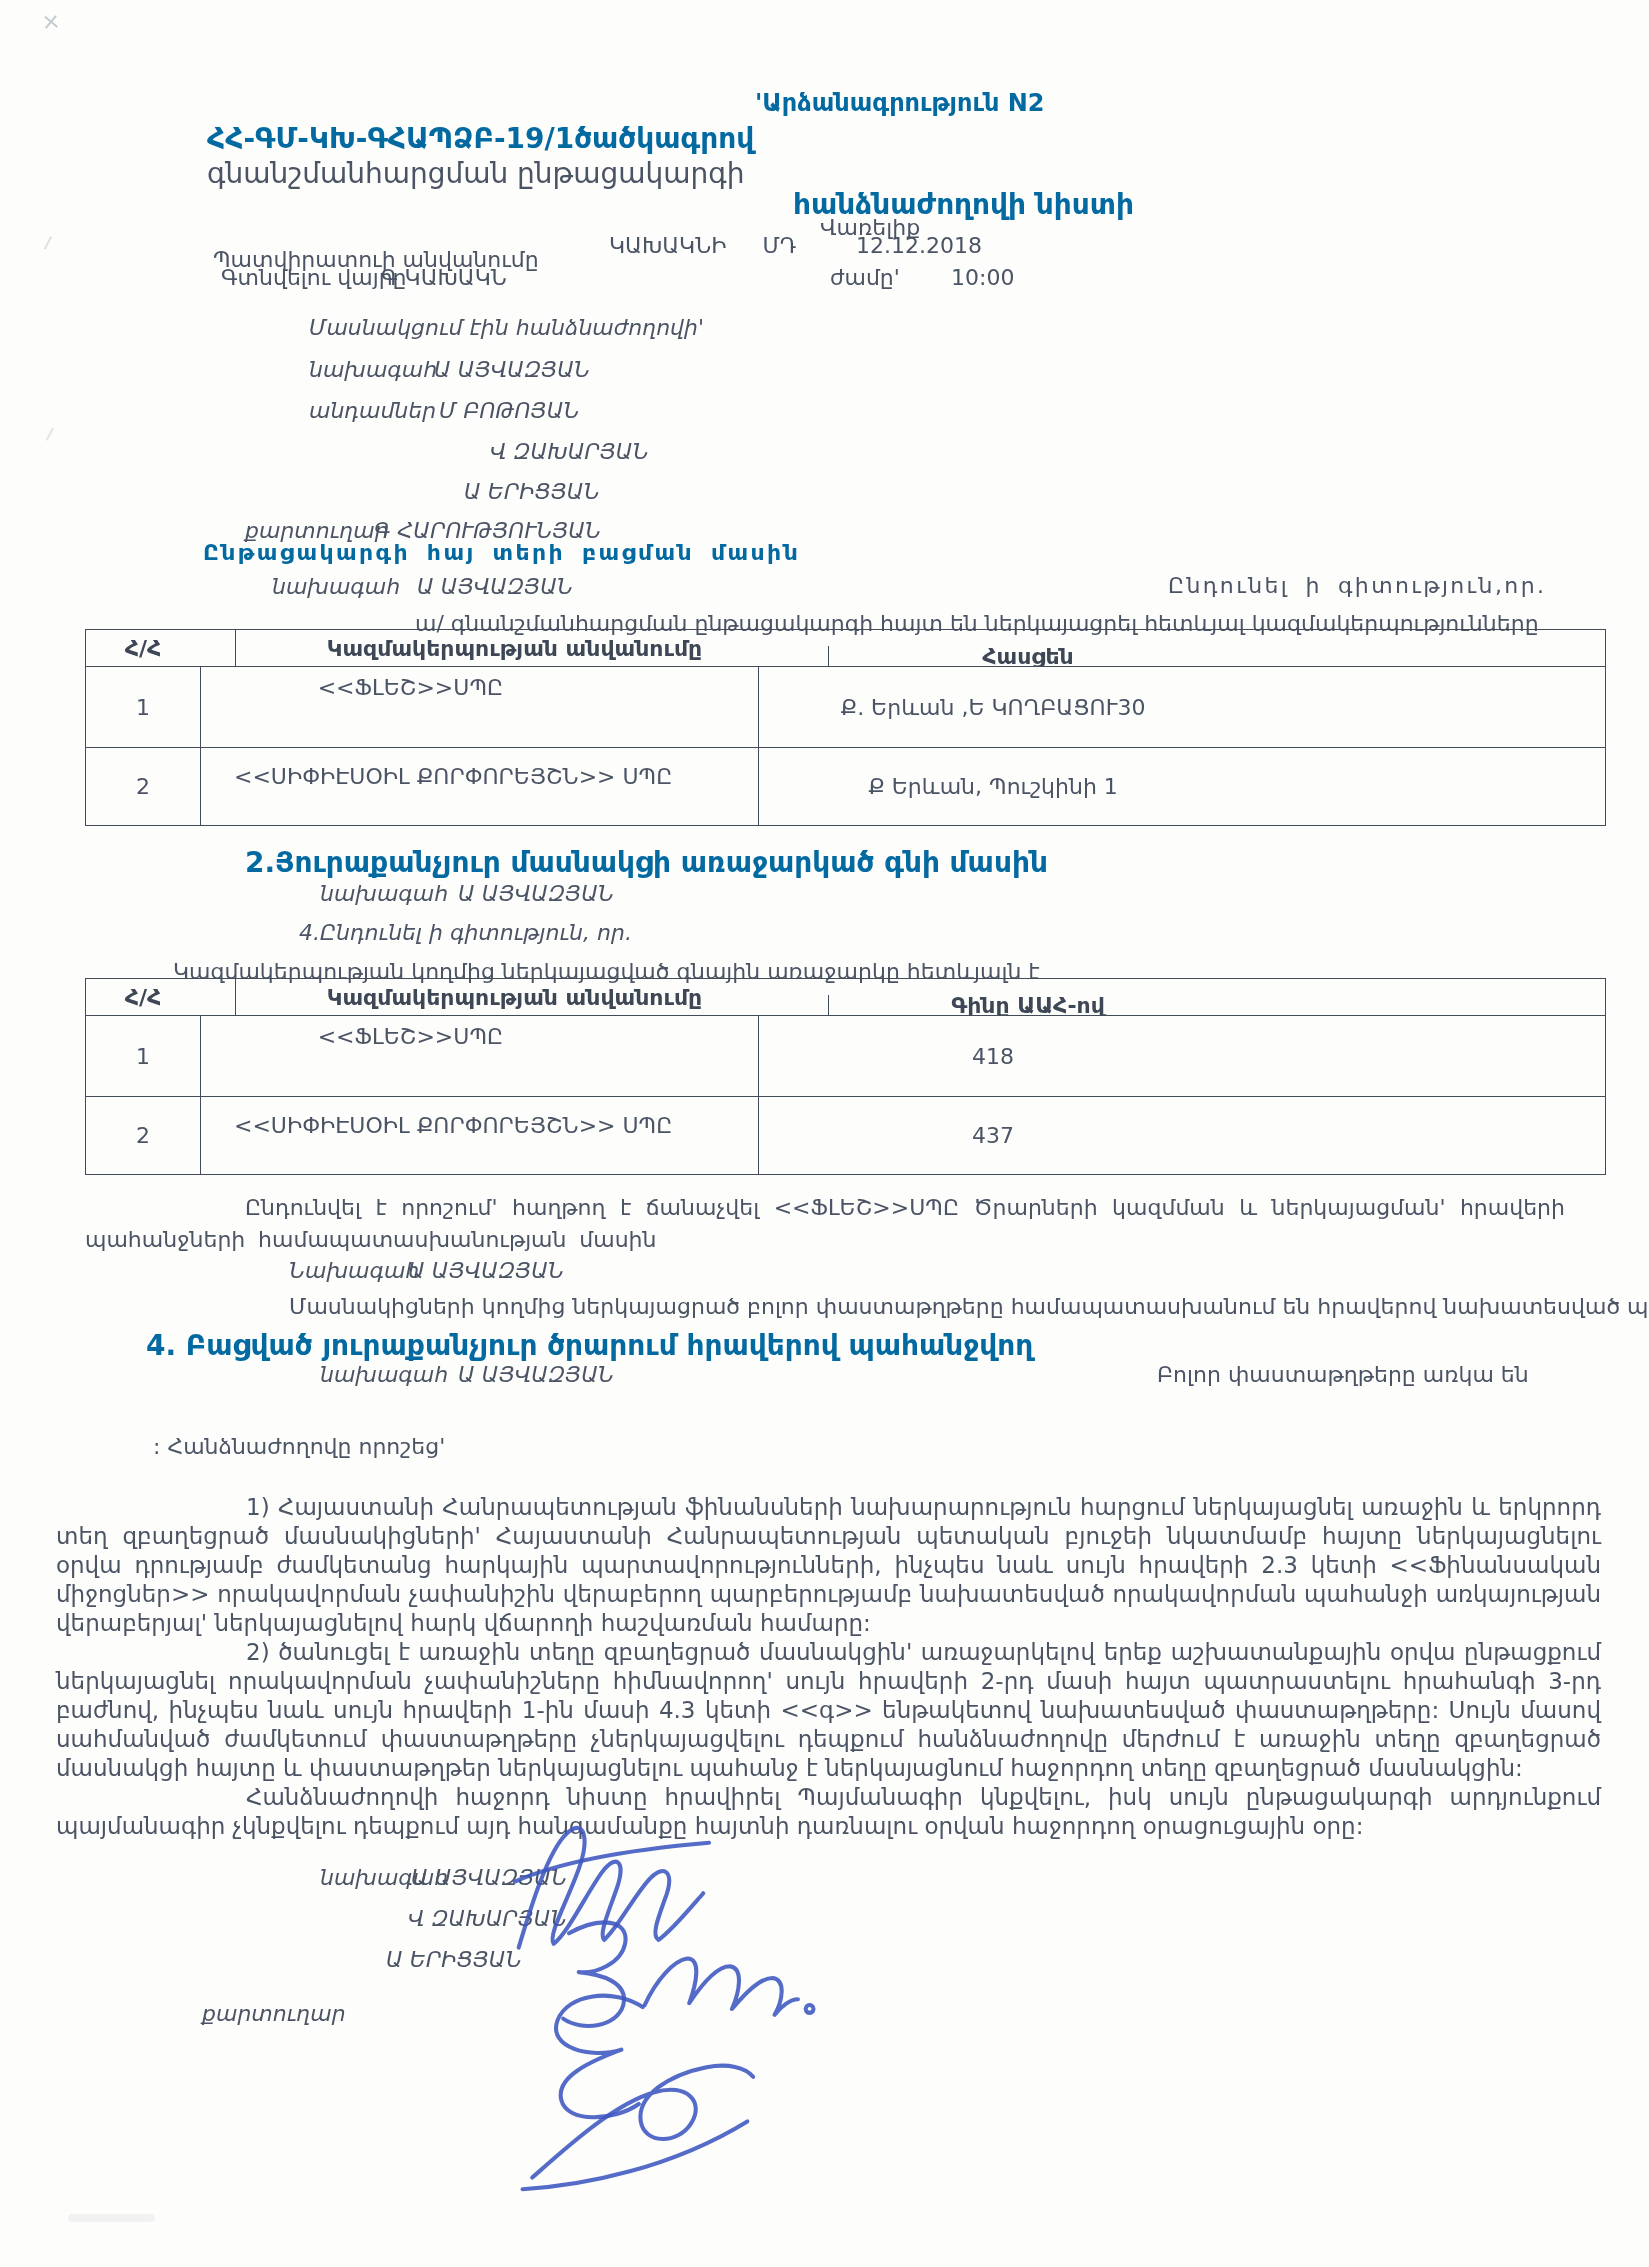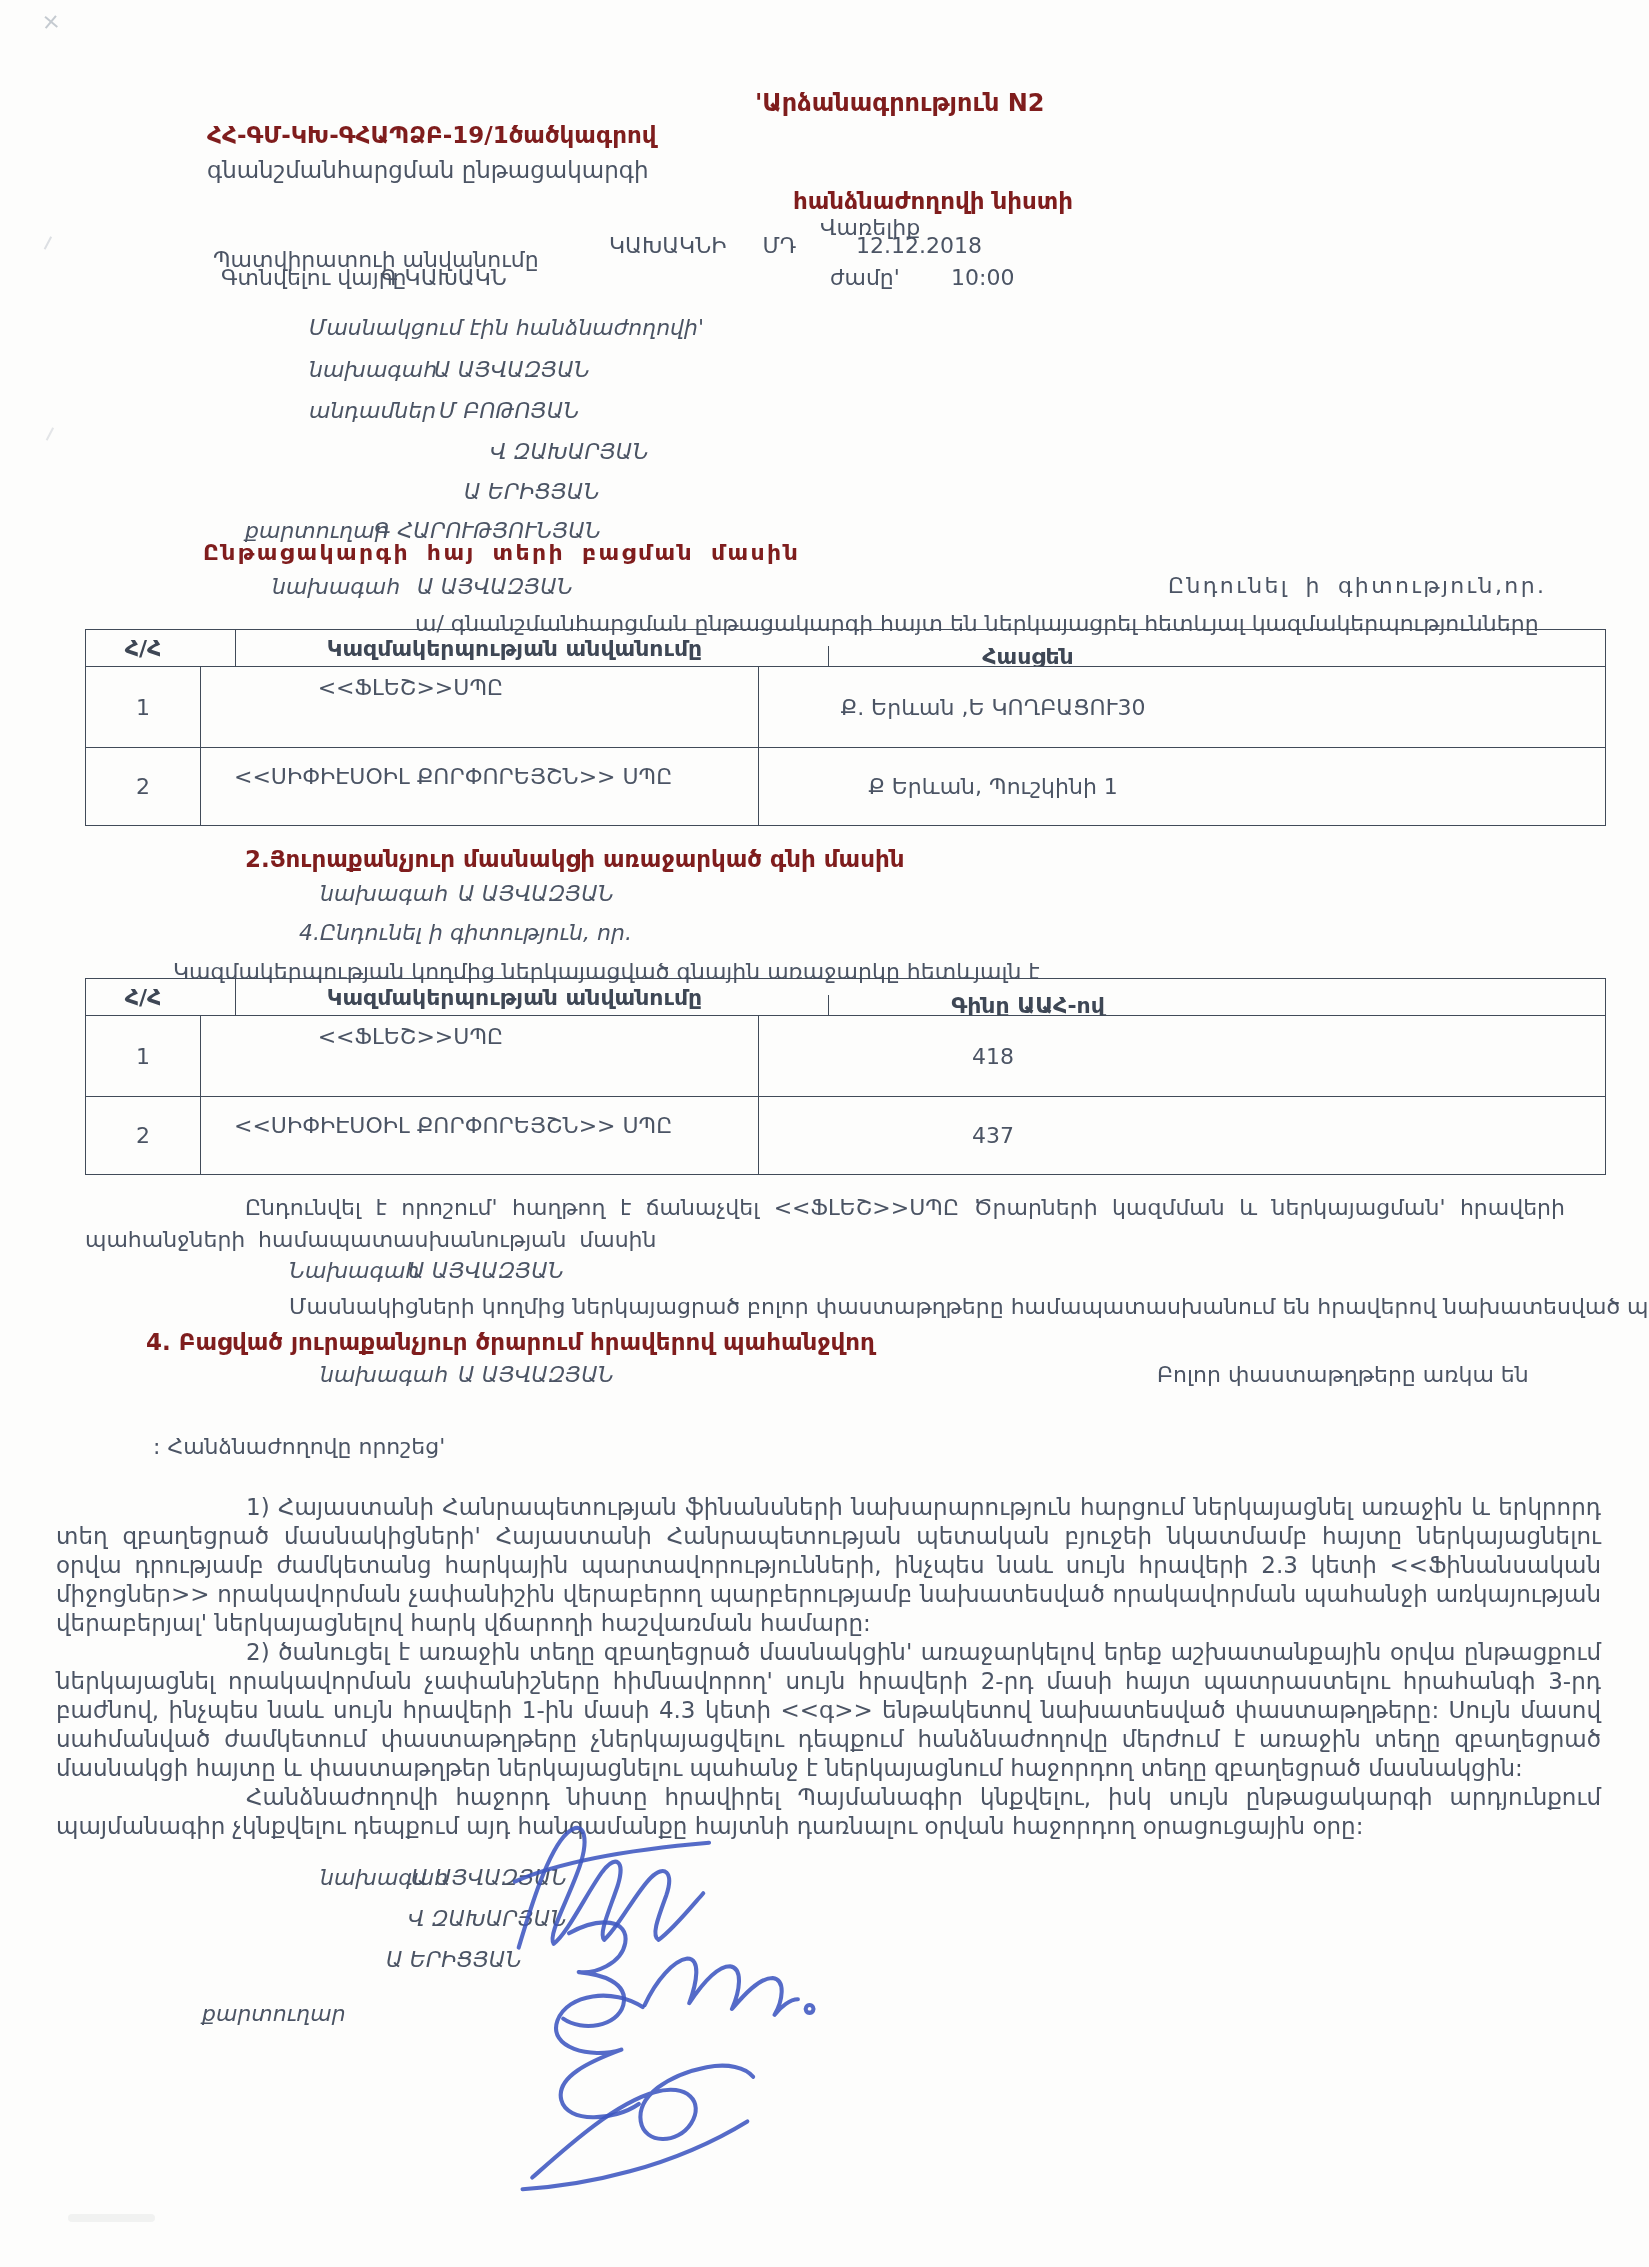--- a/index.html
+++ b/index.html
@@ -9,24 +9,24 @@
     --paper:#fdfdfc;
   }
   html,body{margin:0;padding:0;}
   body{background:var(--paper);}
   .page{
     position:relative; width:1650px; height:2268px; overflow:hidden;
     background:var(--paper); color:var(--text);
     font-family:"DejaVu Sans", sans-serif; font-size:22px;
   }
   .t{position:absolute; white-space:nowrap;}
-  .b{font-weight:bold; color:#7f1d1d;}
+  .b{font-weight:bold; color:#0369a1;}
   .i{font-style:italic;}
   .sp{letter-spacing:2.4px; word-spacing:6.8px;margin-left:25px;}
-  .fs25{font-size:24px;} .fs24{font-size:23px;}
+  .fs25{font-size:24px;} .fs24{font-size:28px;}
 
   
   .tbl{position:absolute; left:85px; width:1521px; border:1.5px solid var(--line); box-sizing:border-box;}
   .row{display:grid; grid-template-columns:114px 558px 1fr; box-sizing:border-box;}
   .hrow{height:37px; border-bottom:1.9px solid var(--line);gap:35px;}
   .r1{height:80px;}
   .r2{height:78px; border-top:1px solid var(--line);}
   .cell{border-left:1px solid var(--line); display:flex; box-sizing:border-box; overflow:hidden;}
   .cell:first-child{border-left:none;}
   .hd{font-weight:bold; color:#3e4755; align-items:center; justify-content:center;}

